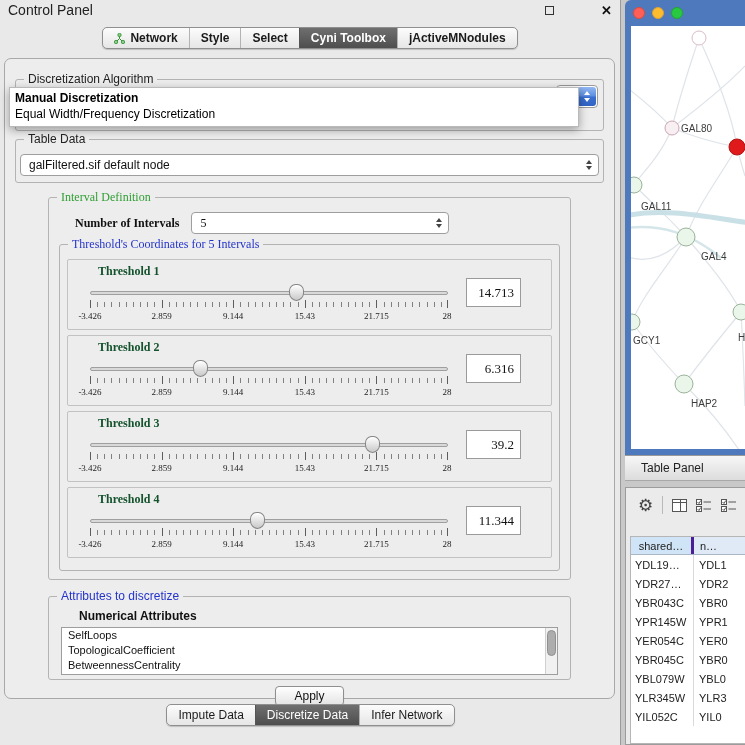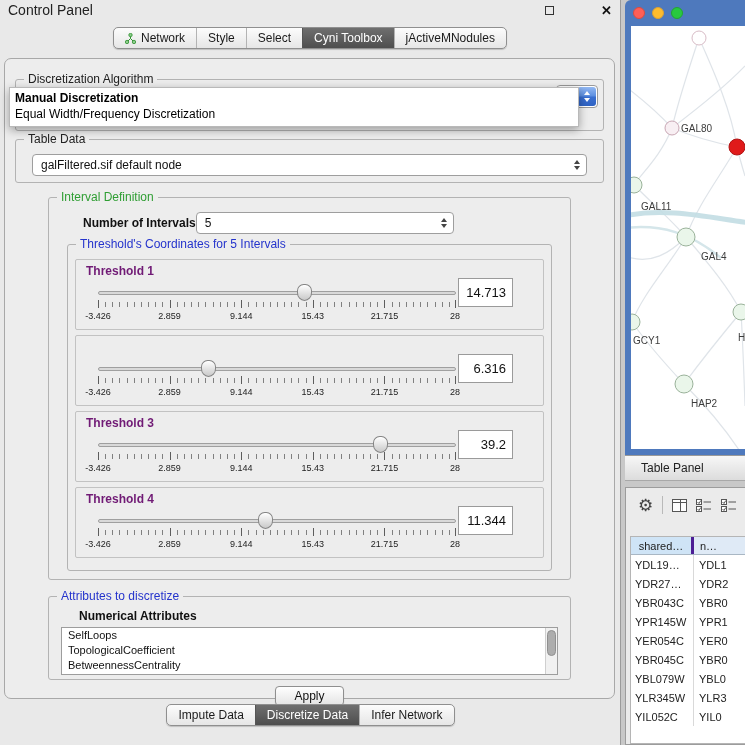--- a/index.html
+++ b/index.html
@@ -6,21 +6,21 @@
   body { font-family:"Liberation Sans", sans-serif; background:#c8c8c8; }
   #screen { position:relative; width:745px; height:745px; overflow:hidden; background:#c8c8c8; }
 
   
   .control-window { position:absolute; left:0; top:0; width:621px; height:745px; background:#e9e9e9; border-right:1px solid #9b9b9b; }
   .titlebar { height:20px; display:flex; align-items:center; padding:0 8px; font-size:14px; color:#222;gap:36px; }
   .titlebar .spacer { flex:1; }
   .icon-restore { width:9px; height:9px; border:1.5px solid #333; margin-right:11px; }
   .icon-close::before { content:"\2715"; font-weight:bold; font-size:13px; color:#111; }
 
-  .tabbar { height:36px; display:flex; justify-content:center; align-items:center; }
+  .tabbar { height:36px; display:flex; justify-content:center; align-items:center;font-weight:bold; }
   .seg { display:flex; border:1px solid #8f8f8f; border-radius:5px; overflow:hidden;
          background:linear-gradient(#fcfcfc,#e6e6e6); box-shadow:0 1px 1px rgba(0,0,0,.18); }
   .seg-item { padding:3px 11px; font-size:12px; color:#1a1a1a; display:flex; align-items:center; gap:5px;
               border-left:1px solid #b3b3b3; white-space:nowrap; cursor:default; }
   .seg-item:first-child { border-left:none; }
   .seg-item.selected { background:linear-gradient(#6f6f6f,#4e4e4e); color:#fff; border-left-color:#555; }
 
   .mainpanel { position:absolute; left:4px; top:58px; width:611px; height:641px; background:#ededed;
                border:1px solid #a8a8a8; border-radius:7px; padding:6px 10px; }
 
@@ -46,31 +46,31 @@
   .popup .opt.bold { font-weight:bold; }
 
   
   .combo { background:#fff; border:1px solid #9e9e9e; border-radius:4px; height:22px; display:flex;
            align-items:center; font-size:12px; padding:0 20px 0 8px; position:relative; color:#111; }
   .combo .arrows { position:absolute; right:6px; top:0; bottom:0; display:flex; flex-direction:column; justify-content:center; gap:2px; }
   .combo .arrows .tri-up   { border-bottom-color:#444; }
   .combo .arrows .tri-down { border-top-color:#444; }
 
   .table-data-group { margin-top:4px; height:44px; }
-  .table-data-group .combo { margin:14px 16px 0; }
-
-  .interval-group { margin:14px 33px 0; padding:12px 16px 8px; }
-  .noi-row { display:flex; align-items:center; margin:2px 0 10px 18px; }
+  .table-data-group .combo { margin:14px 4px 0; }
+
+  .interval-group { margin:14px 33px 0; padding:12px 8px 8px;font-family:Liberation Serif, serif; }
+  .noi-row { display:flex; align-items:center; gap:12px; margin:2px 0 10px 18px; }
   .noi-row .lbl { font-size:12px; font-weight:bold; color:#111; }
   .noi-row .combo { width:258px; }
 
   .thresholds-group { margin:4px 2px 0; padding:14px 7px 7px; }
 
   .tbox { border:1px solid #c2c2c2; border-radius:2px; height:71px; margin-bottom:5px; position:relative; padding:4px 0 0 10px; background:#ededed; }
-  .tlabel { font-weight:bold; font-size:12px; color:#701a75; margin-left:0; }
+  .tlabel { font-weight:bold; font-size:12px; color:#14532d; margin-left:20px; }
   .slider { position:absolute; left:22px; top:22px; width:358px; height:44px; }
   .track { position:absolute; left:0; right:0; top:9px; height:4px; background:#d9d9d9; border:1px solid #9f9f9f; border-radius:2px; }
   .thumb { position:absolute; top:2px; width:15px; height:17px; margin-left:-8px;
            background:linear-gradient(#ffffff,#c9c9c9); border:1px solid #858585;
            border-radius:8px 8px 9px 9px / 8px 8px 10px 10px; box-shadow:inset 0 1px 0 #fff; z-index:3; }
   .ticks { position:absolute; left:0; right:0; top:20px; height:5px;
            background-image:repeating-linear-gradient(to right,#808080 0 1px,transparent 1px 7.16px); }
   .major { position:absolute; top:18px; width:1px; height:8px; background:#5d5d5d; }
   .ticklabels span { position:absolute; top:29px; transform:translateX(-50%); font-size:9px; color:#222; white-space:nowrap; }
   .p0{left:0} .p1{left:20%} .p2{left:40%} .p3{left:60%} .p4{left:80%} .p5{left:calc(100% - 1px)}
@@ -225,20 +225,21 @@
                 <span class="p2">9.144</span>
                 <span class="p3">15.43</span>
                 <span class="p4">21.715</span>
                 <span class="p5">28</span>
               </div>
             </div>
             <div class="valuebox">14.713</div>
           </div>
 
           <div class="tbox">
+            <div class="tlabel">Threshold 2</div>
             <div class="slider">
               <div class="track"></div>
               <div class="thumb" style="left: 30.9998%;"></div>
               <div class="ticks"></div>
               <span class="major p0"></span>
                 <span class="major p1"></span>
                 <span class="major p2"></span>
                 <span class="major p3"></span>
                 <span class="major p4"></span>
                 <span class="major p5"></span>

